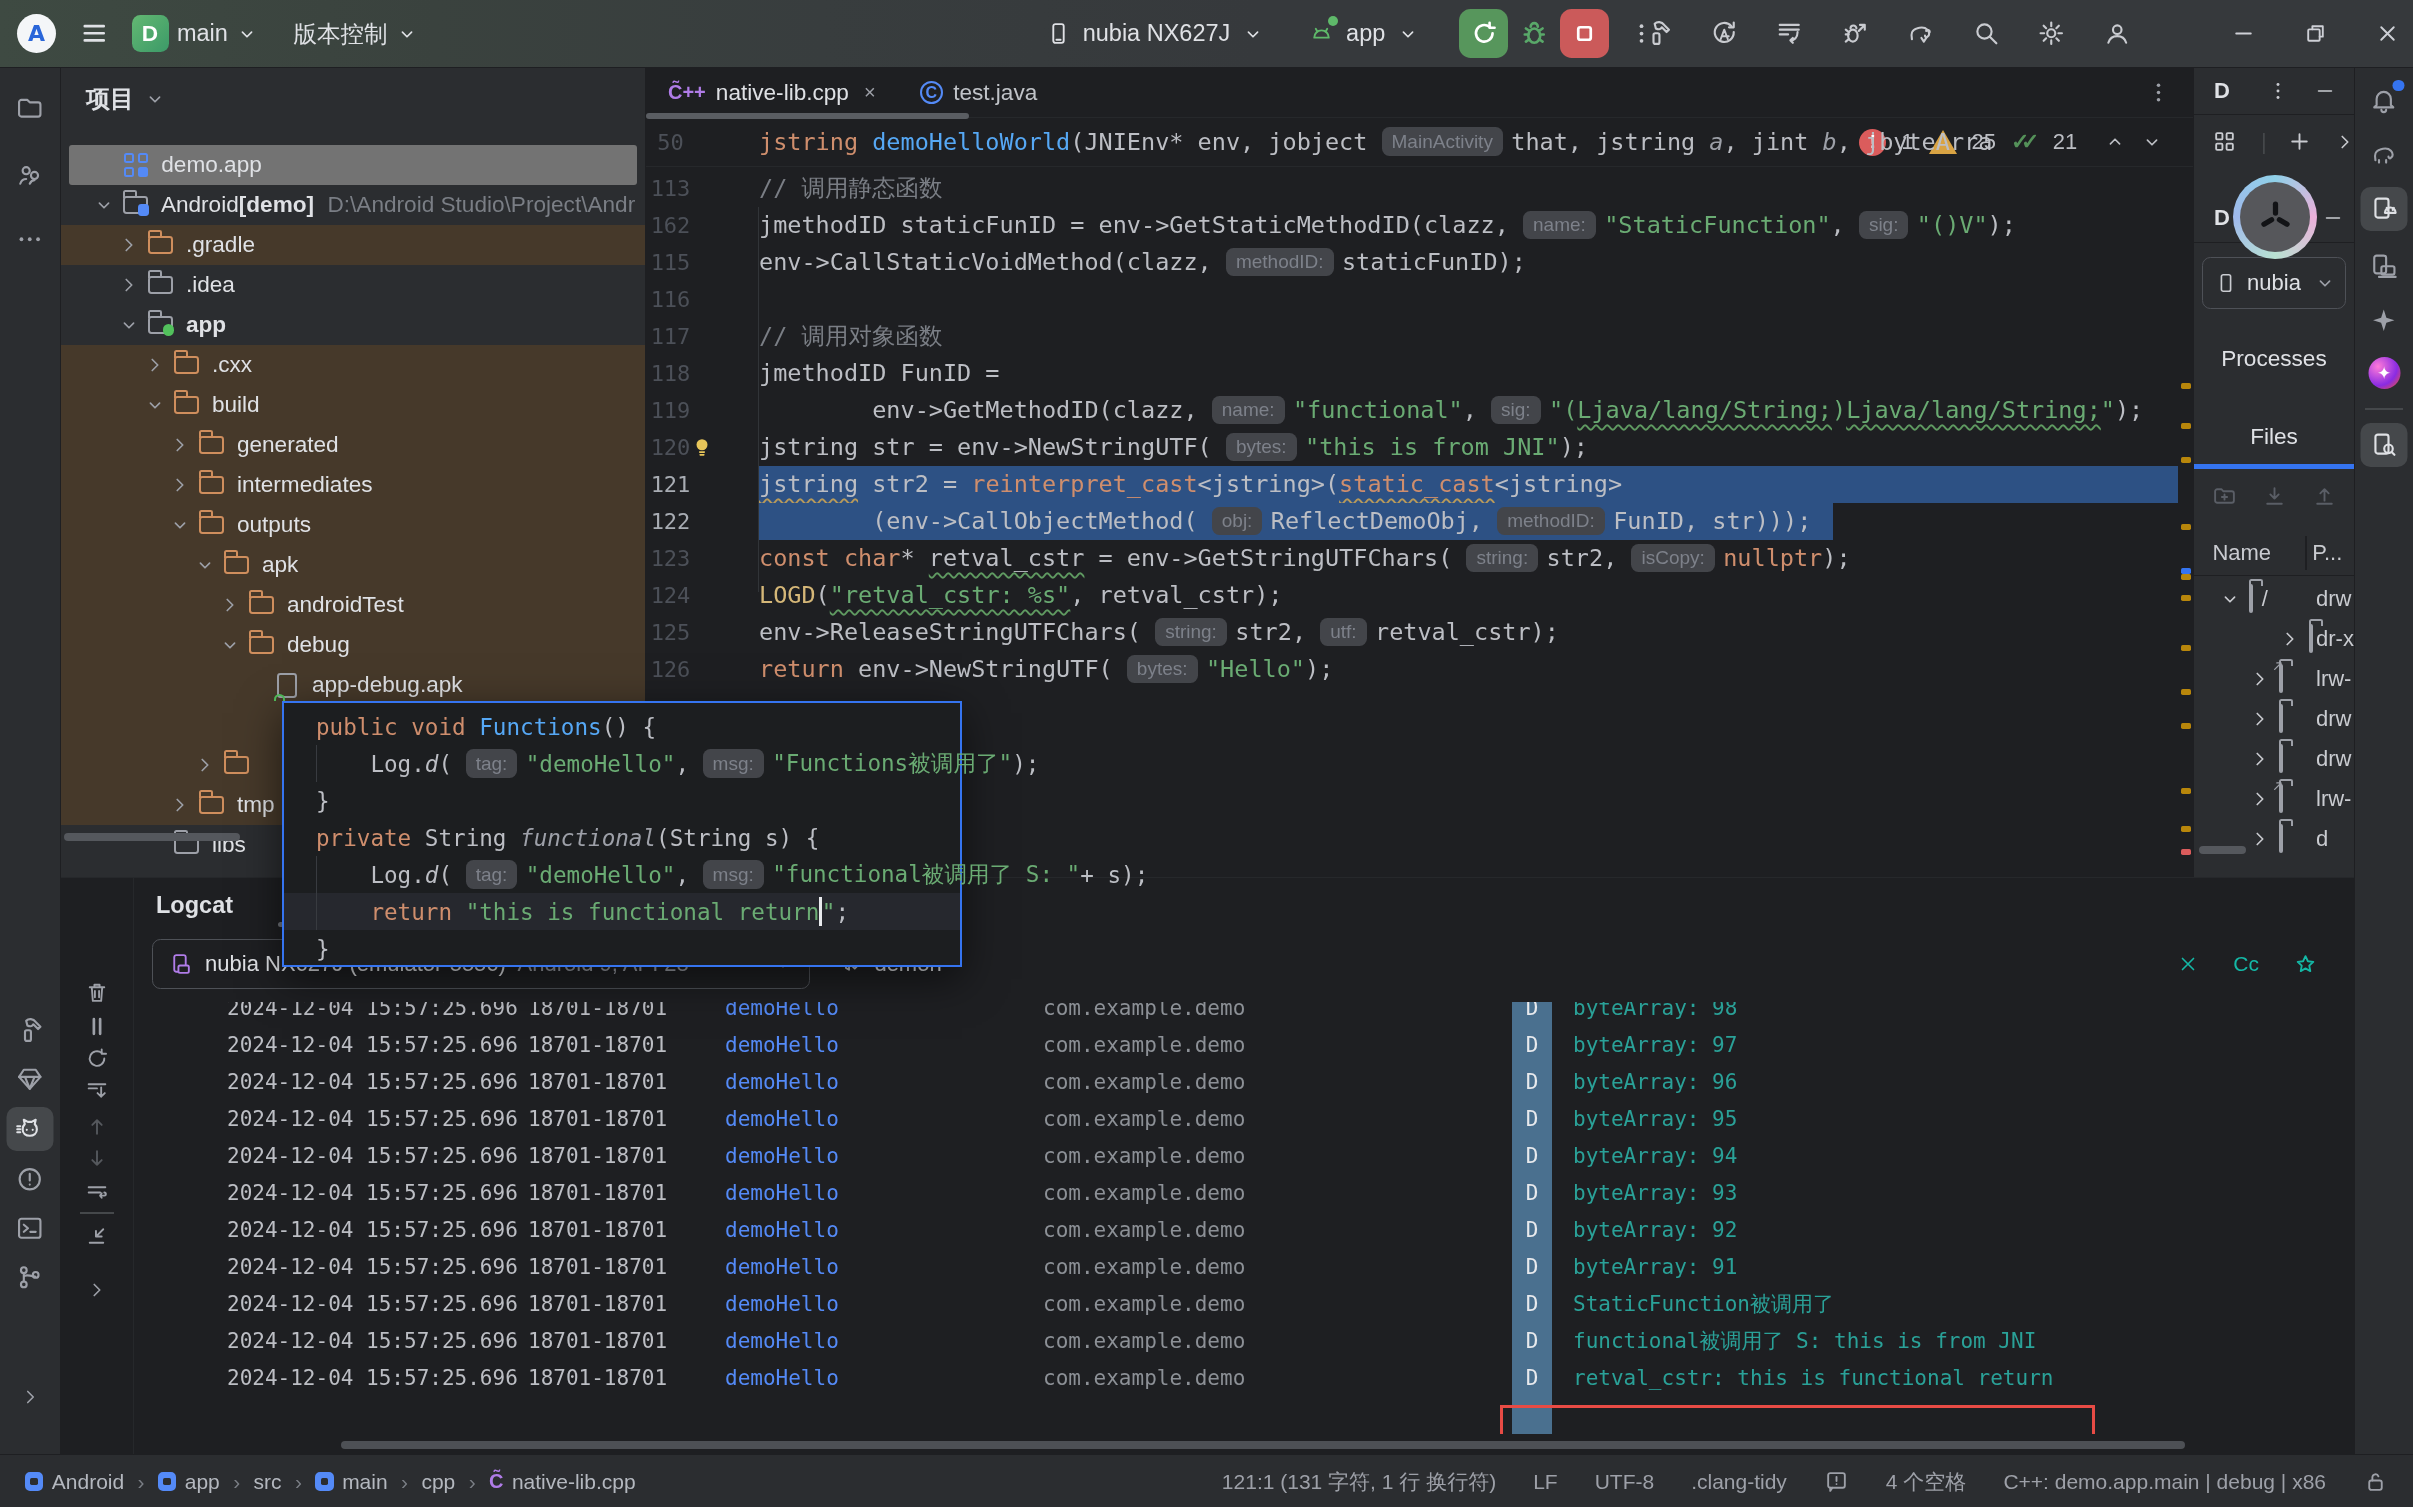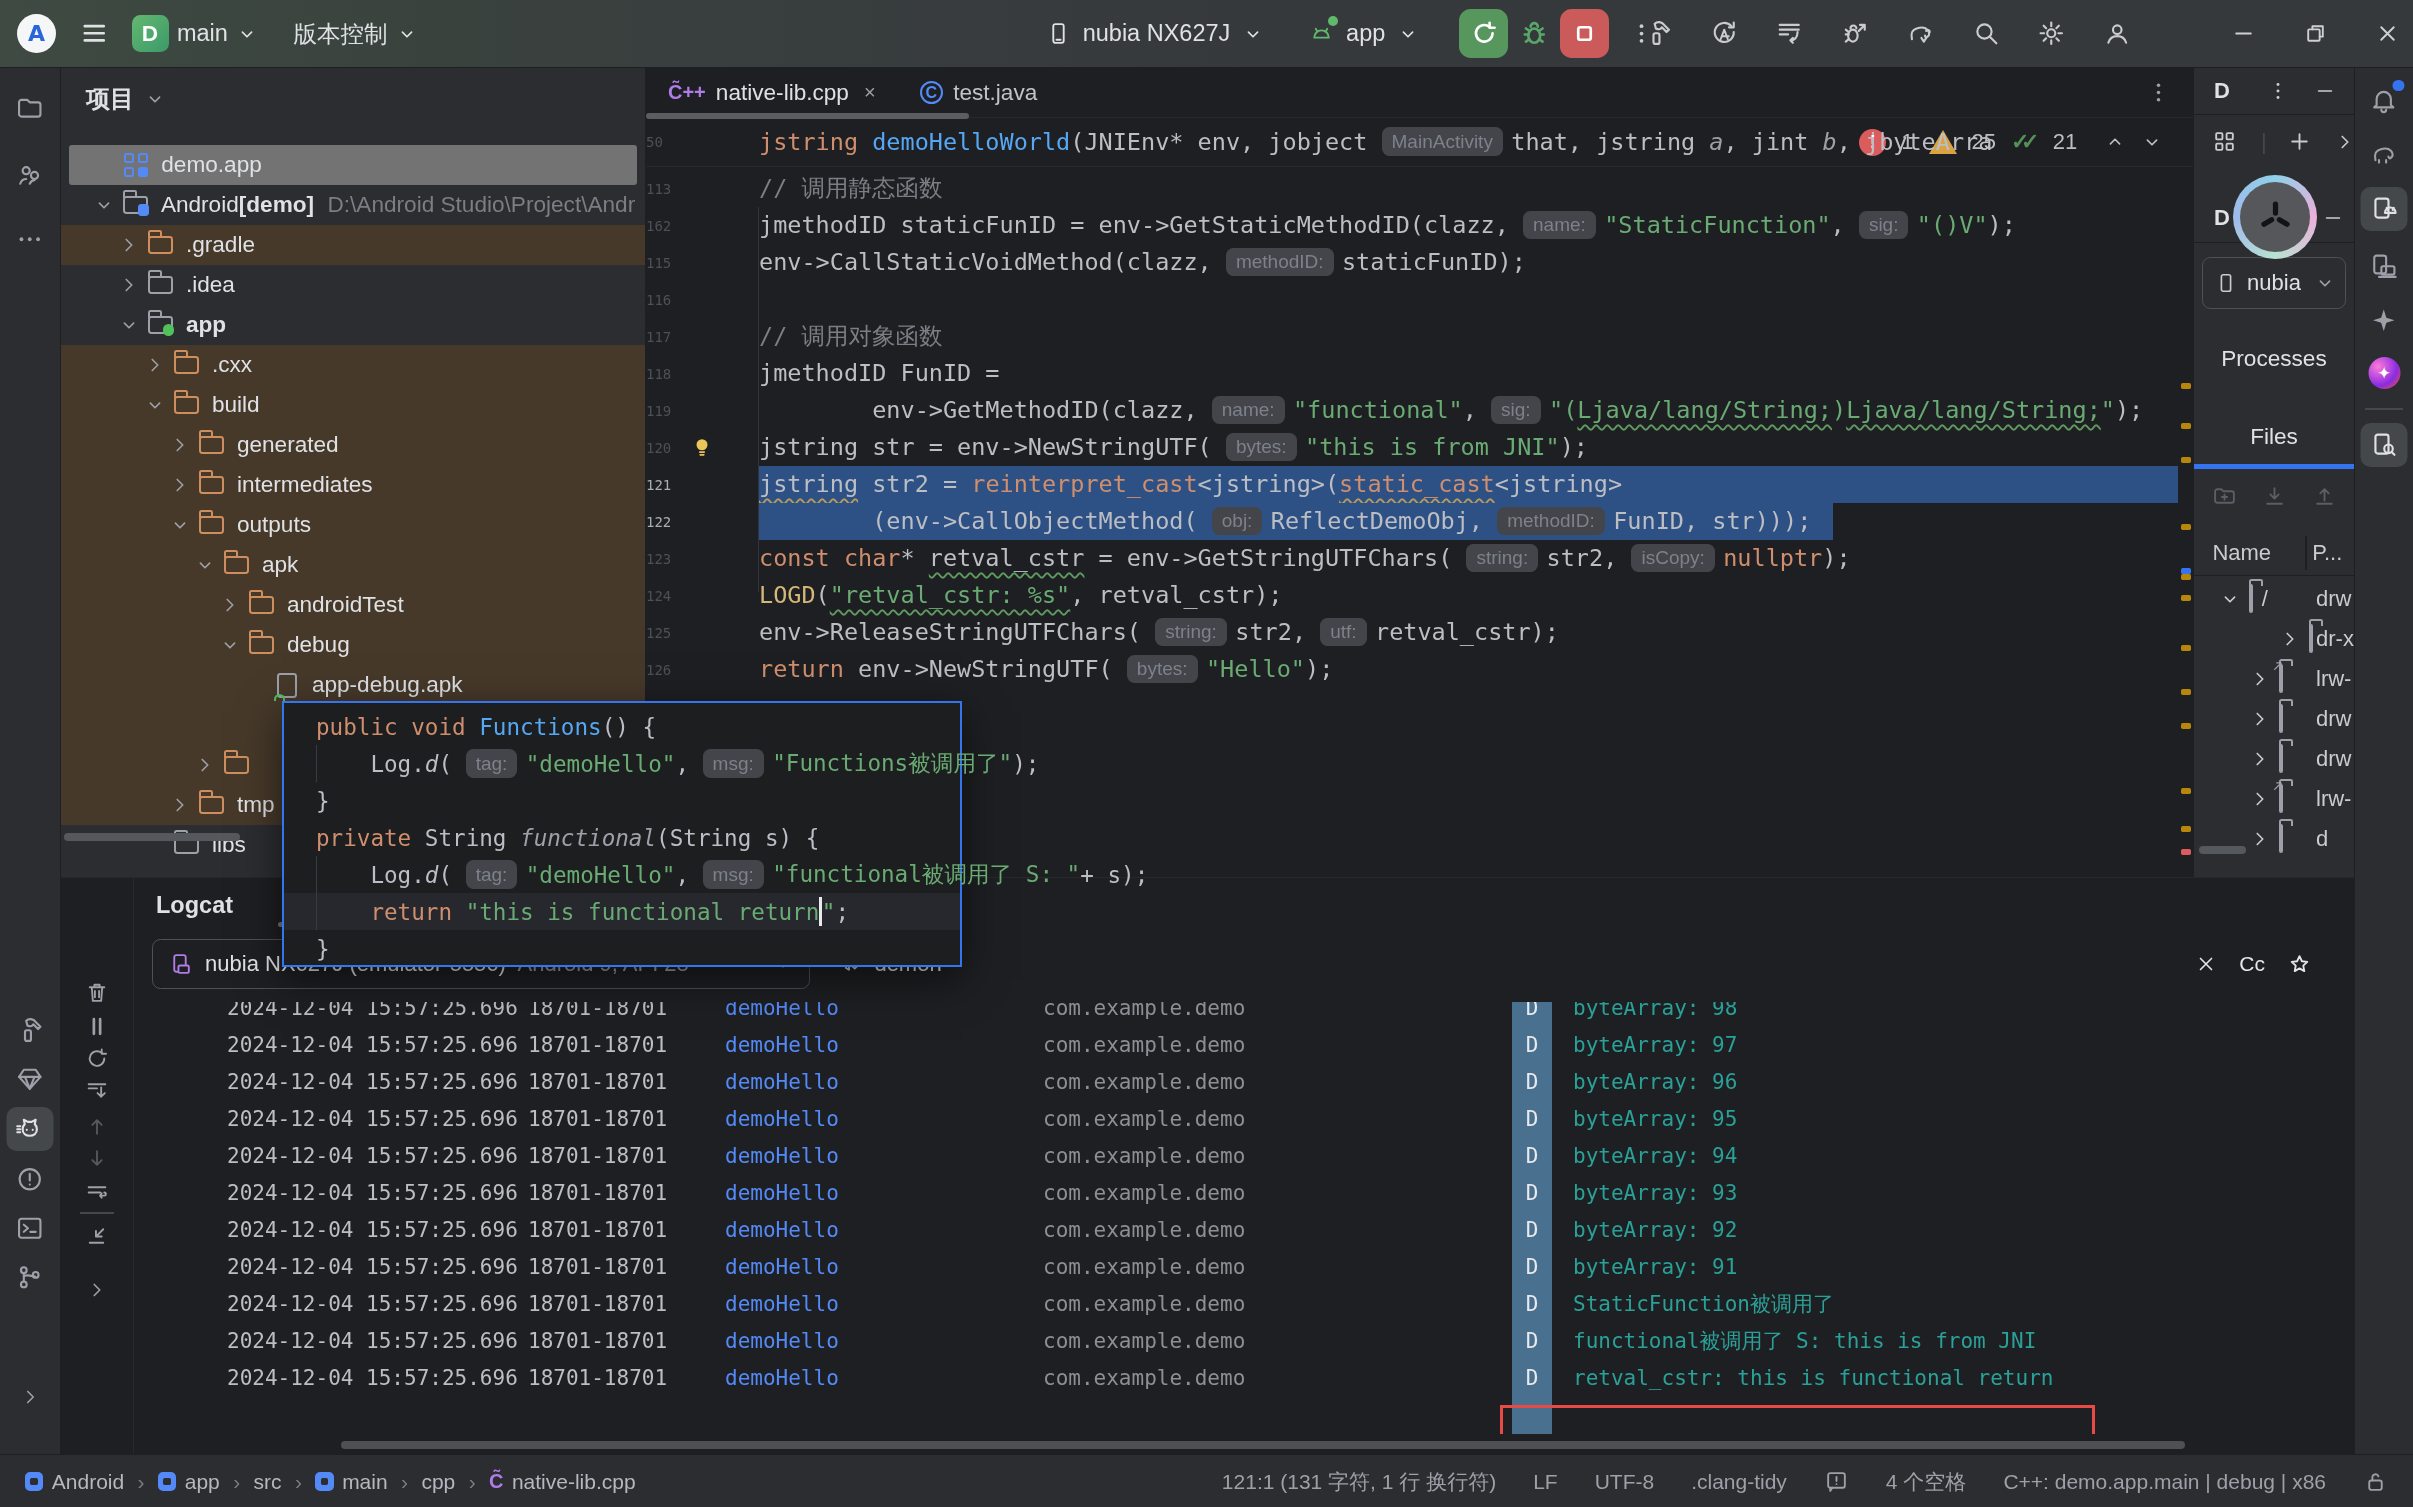--- a/index.html
+++ b/index.html
@@ -48,21 +48,21 @@
   .dot{position:absolute;width:11.7px;height:11.7px;border-radius:3.4px;right:-3.4px;bottom:-3.4px}
   
   .editor{flex:1;background:#1e1f22;position:relative;min-width:0;overflow:hidden}
   .tabs{height:50px;display:flex;align-items:center;position:relative;border-bottom:1.7px solid #26282b}
   .tab{display:flex;align-items:center;gap:10px;padding:0 22px;height:100%;font-size:22.6px;color:#ced0d6}
   .tab .x{color:#9da0a8;font-size:20px;margin-left:5px}
   .tabscroll{position:absolute;left:0;bottom:-1.7px;width:323px;height:5.9px;background:#5a5d62;border-radius:3.4px}
   .tab-kebab{position:absolute;right:22px;color:#9da0a8}
   .sticky{height:49px;display:flex;align-items:center;border-bottom:1.7px solid #26282b;position:relative}
   .mono,.code,.num{font-family:"DejaVu Sans Mono","Liberation Mono",monospace}
-  .num{width:49px;text-align:left;color:#4c5058;font-size:14px;flex:none;position:relative;z-index:2}
+  .num{width:49px;text-align:center;color:#4c5058;font-size:22px;flex:none;position:relative;z-index:2}
   .code{font-size:23.5px;white-space:pre;margin-left:64px;position:relative;z-index:2;line-height:37px}
   .cl{height:37px;display:flex;align-items:center;position:relative}
   .cl.sel-full::before{content:'';position:absolute;left:112px;right:15px;top:0;bottom:0;background:#2d5184}
   .cl.sel-part .code{background:#2d5184;padding-right:22px}
   .cl.sel-full .num,.cl.sel-part .num{color:#a8acb3}
   .codearea{position:absolute;top:102px;left:0;right:0}
   .guide{position:absolute;left:112px;top:139px;bottom:285px;width:0.8px;background:#313438;z-index:1}
   .bulb{position:absolute;left:45px;z-index:3}
   .sg-pl{color:#bcbec4}.sg-kw{color:#cf8e6d}.sg-st{color:#6aab73}.sg-cm{color:#7a7e85}
   .sg-fn{color:#56a8f5}.sg-mc{color:#d5b778}.sg-gy{color:#9da0a8;font-style:italic}.sg-it{font-style:italic}
@@ -95,21 +95,21 @@
   .lc-head{height:54px;display:flex;align-items:center;gap:50px;padding-left:22px}
   .lc-title{font-weight:bold;color:#dfe1e5;font-size:23.5px}
   .lc-tab{color:#dfe1e5;font-size:23.5px;position:relative;padding-bottom:3.4px}
   .lc-tab::after{content:'';position:absolute;left:-5px;right:-5px;bottom:-6.7px;height:5px;border-radius:2.5px;background:#6f737a}
   .lc-filter{height:70px;position:relative;display:flex;align-items:center}
   .devbox{position:absolute;left:18.4px;top:6.7px;width:658px;height:50px;border:1.7px solid #4e5157;border-radius:8.4px;
     display:flex;align-items:center;gap:11.7px;padding:0 15px;font-size:22px;color:#dfe1e5;white-space:nowrap;overflow:hidden}
   .devbox .info{color:#9da0a8}
   .devbox .dchev{margin-left:auto;color:#9da0a8}
   .fltr{position:absolute;left:702px;top:6.7px;right:34px;height:50px;display:flex;align-items:center;gap:13.4px;font-size:22px;color:#dfe1e5}
-  .fl-right{position:absolute;right:8px;display:flex;align-items:center;gap:22px;color:#e5e5e5}
+  .fl-right{position:absolute;right:2px;display:flex;align-items:center;gap:34px;color:#14b8a6}
   .loglist{position:absolute;left:0;right:0;top:124px;height:432px;overflow:hidden}
   .loginner{position:relative;transform:translateY(-11.7px)}
   .dstrip{position:absolute;left:1378px;top:0;width:40px;height:469px;background:#4a708f}
   .lr{height:37px;position:relative;font-family:"DejaVu Sans Mono","Liberation Mono",monospace;font-size:21px;line-height:37px;white-space:pre}
   .lr span{position:absolute}
   .lt{left:93px;color:#bcbec4}.lp{left:394px;color:#bcbec4}.ltag{left:591px;color:#548af7}
   .lpkg{left:909px;color:#8c9096}.ld{left:1378px;width:40px;text-align:center;color:#e8eaed}
   .lmsg{left:1439px;color:#2aa198}
   .redbox{position:absolute;left:1366px;top:403px;width:595px;height:128px;border:3.4px solid #e84b45;z-index:6}
   .lc-hscroll{position:absolute;left:207px;bottom:5px;width:1844px;height:8.4px;border-radius:4.2px;background:#4d5055}

